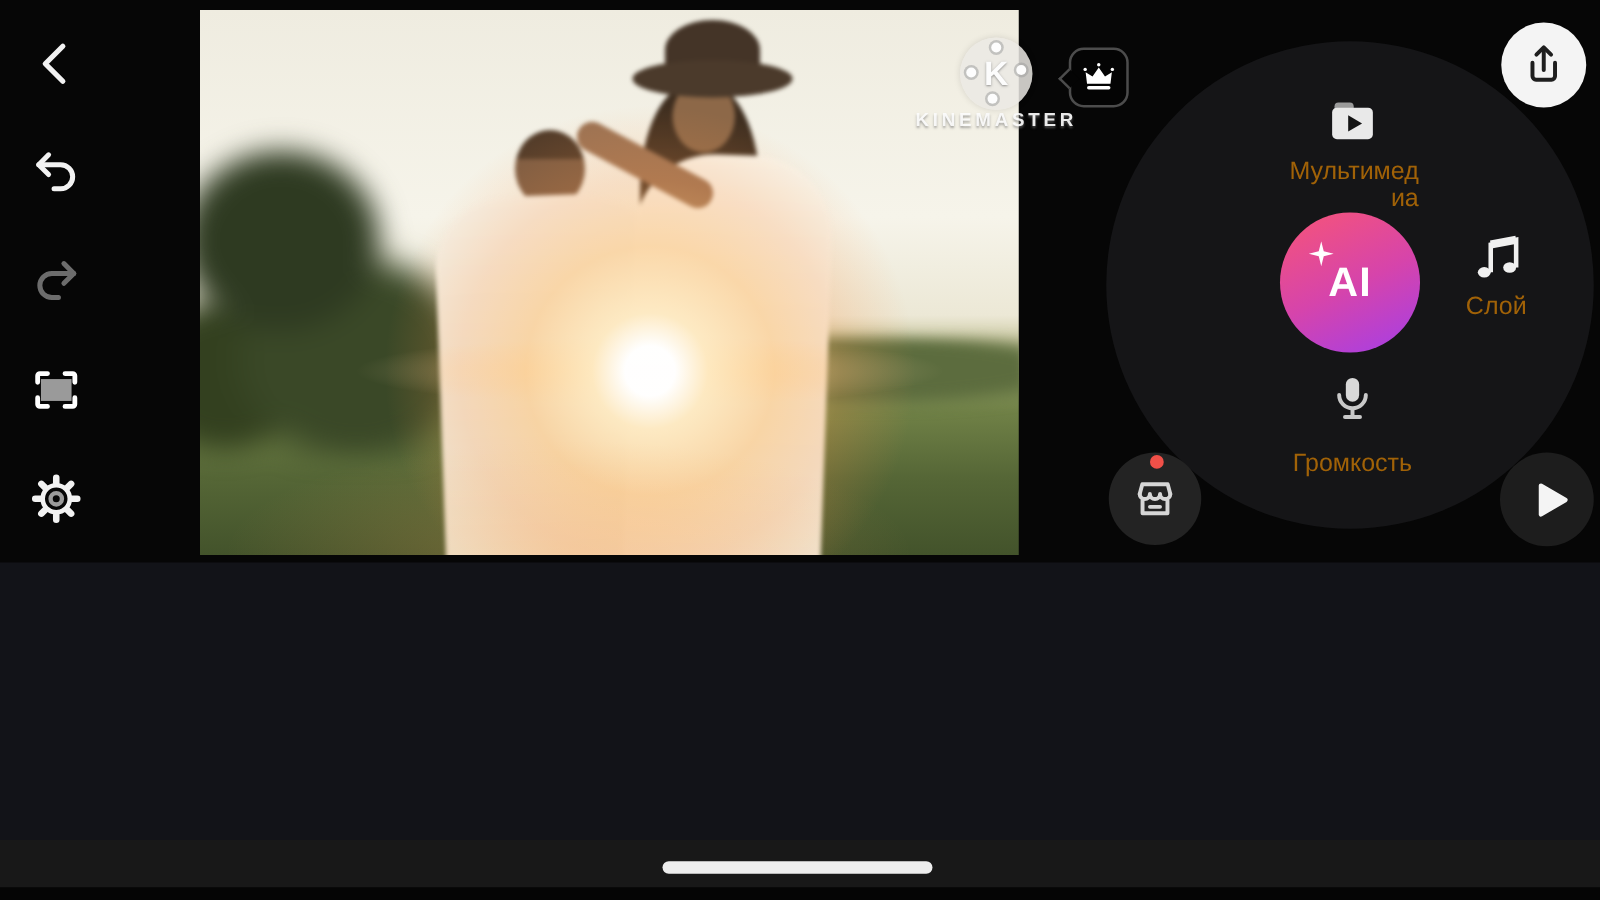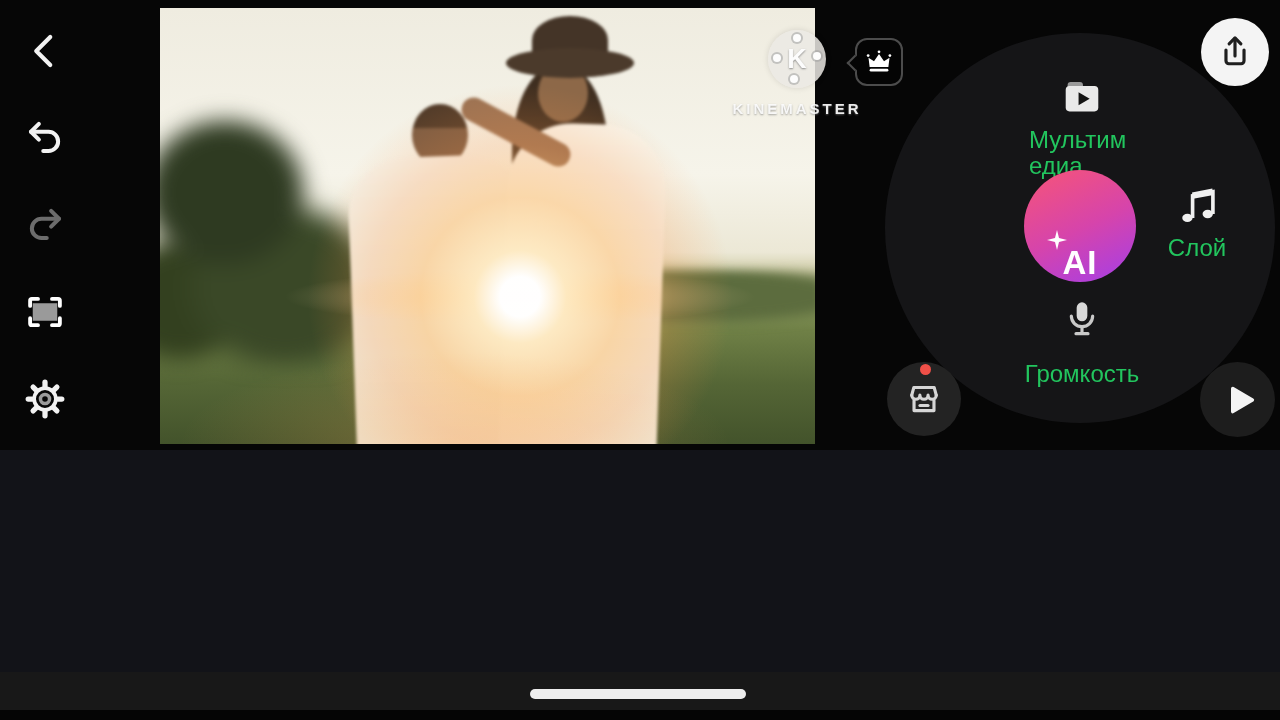--- a/index.html
+++ b/index.html
@@ -37,46 +37,46 @@
       radial-gradient(circle at 50% 52%, rgba(255,255,255,.98) 0 6%, rgba(255,233,190,.85) 14%, rgba(255,190,110,.5) 30%, rgba(255,150,70,.22) 46%, transparent 64%),
       radial-gradient(ellipse 70% 9% at 50% 52%, rgba(255,220,170,.6), transparent 70%); }
   .glow-bottom { position:absolute; left:0; bottom:0; width:100%; height:30%;
     background:radial-gradient(ellipse 60% 100% at 45% 100%, rgba(255,170,90,.28), transparent 70%); }
 
   
   .watermark { position:absolute; left:715px; top:30px; width:164px; text-align:center; pointer-events:none; }
   .km-logo { position:relative; width:58px; height:58px; margin:0 auto; border-radius:50%; background:rgba(235,233,228,.85); box-shadow:0 0 6px rgba(0,0,0,.12); }
   .km-k { position:absolute; inset:0; display:flex; align-items:center; justify-content:center; font-size:27px; font-weight:bold; color:#fcfcfc; text-shadow:0 1px 2px rgba(110,110,110,.75); }
   .km-dot { position:absolute; width:8px; height:8px; border-radius:50%; background:#fdfdfd; box-shadow:0 0 0 2px rgba(160,160,160,.55); }
-  .km-brand { margin-top:12px; font-size:15px; font-weight:bold; letter-spacing:3px; color:rgba(252,252,252,.92); text-shadow:0 1px 2px rgba(120,120,120,.65); }
+  .km-brand { font-size:15px; font-weight:bold; letter-spacing:3px; color:rgba(252,252,252,.92); text-shadow:0 1px 2px rgba(120,120,120,.65); }
 
   
   .crown-btn { position:absolute; left:855px; top:38px; width:48px; height:48px; border-radius:12px; border:2.5px solid #4c4c4c; background:#040404; display:flex; align-items:center; justify-content:center; cursor:pointer; }
   .crown-btn svg { width:30px; height:30px; }
   .crown-tail { position:absolute; left:-8px; top:17px; width:12px; height:12px; background:#040404; border-left:2.5px solid #4c4c4c; border-bottom:2.5px solid #4c4c4c; transform:rotate(45deg); }
 
   
   .share-btn { position:absolute; left:1201px; top:18px; width:68px; height:68px; border-radius:50%; background:#f4f4f4; border:none; display:flex; align-items:center; justify-content:center; cursor:pointer; }
   .share-btn svg { width:38px; height:38px; }
 
   
   .wheel { position:absolute; left:885px; top:33px; width:390px; height:390px; border-radius:50%; background:#151517; }
   .wheel-item { position:absolute; display:flex; flex-direction:column; align-items:center; gap:6px; background:none; border:none; cursor:pointer; color:#dedede; }
   .wheel-item svg { width:46px; height:46px; }
-  .wheel-label { font-size:24px; color:#22c55e; line-height:1.08; text-align:left; }
+  .wheel-label { font-size:20px; color:#a16207; line-height:1.08; text-align:right; }
   .wi-media { left:142px; top:42px; width:110px; }
   .wi-media .wheel-label { width:106px; word-break:break-all; }
   .wi-layer { left:28px; top:150px; width:100px; }
   .wi-audio { left:262px; top:150px; width:100px; }
   .wi-volume { left:145px; top:262px; width:104px;gap:20px; }
   .wi-volume svg { width:40px; height:46px; }
 
   .ai-btn { position:absolute; left:1024px; top:170px; width:112px; height:112px; border-radius:50%; border:none; cursor:pointer;
     background:linear-gradient(155deg, var(--ai-from) 8%, var(--ai-mid) 52%, var(--ai-to) 100%);
-    display:flex; align-items:flex-end; justify-content:center; }
+    display:flex; align-items:center; justify-content:center; }
   .ai-inner { position:relative; color:#fff; font-weight:800; font-size:33px; letter-spacing:1px; }
   .ai-inner svg { position:absolute; left:-16px; top:-14px; width:20px; height:20px; }
 
   .store-btn { position:absolute; left:887px; top:362px; width:74px; height:74px; border-radius:50%; background:#232323; border:none; cursor:pointer; display:flex; align-items:center; justify-content:center; }
   .store-btn svg { width:42px; height:42px; }
   .store-dot { position:absolute; left:33px; top:2px; width:11px; height:11px; border-radius:50%; background:#f05048; }
 
   .play-btn { position:absolute; left:1200px; top:362px; width:75px; height:75px; border-radius:50%; background:#1d1d1d; border:none; cursor:pointer; display:flex; align-items:center; justify-content:center; }
   .play-btn svg { width:42px; height:42px; }
 

